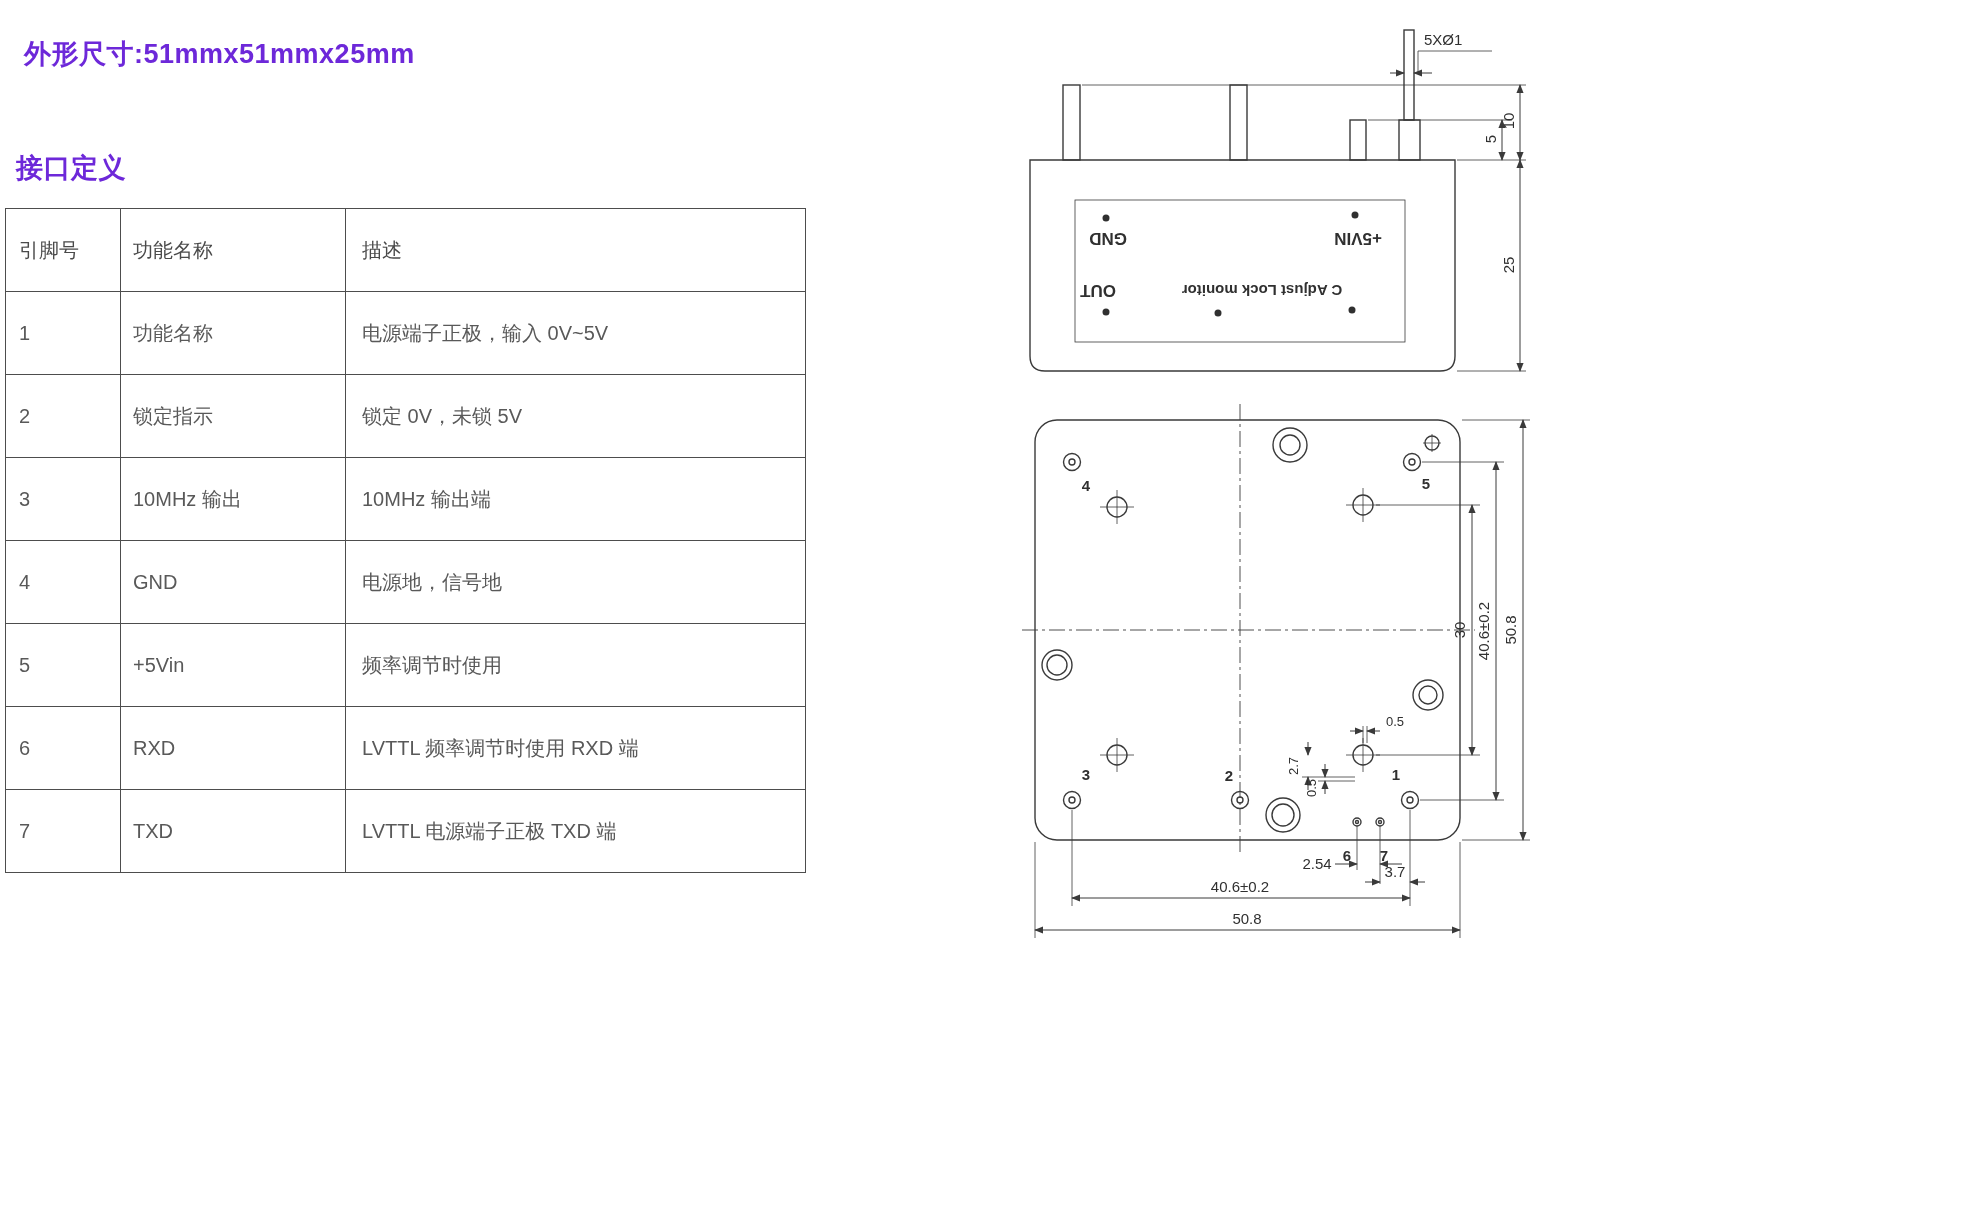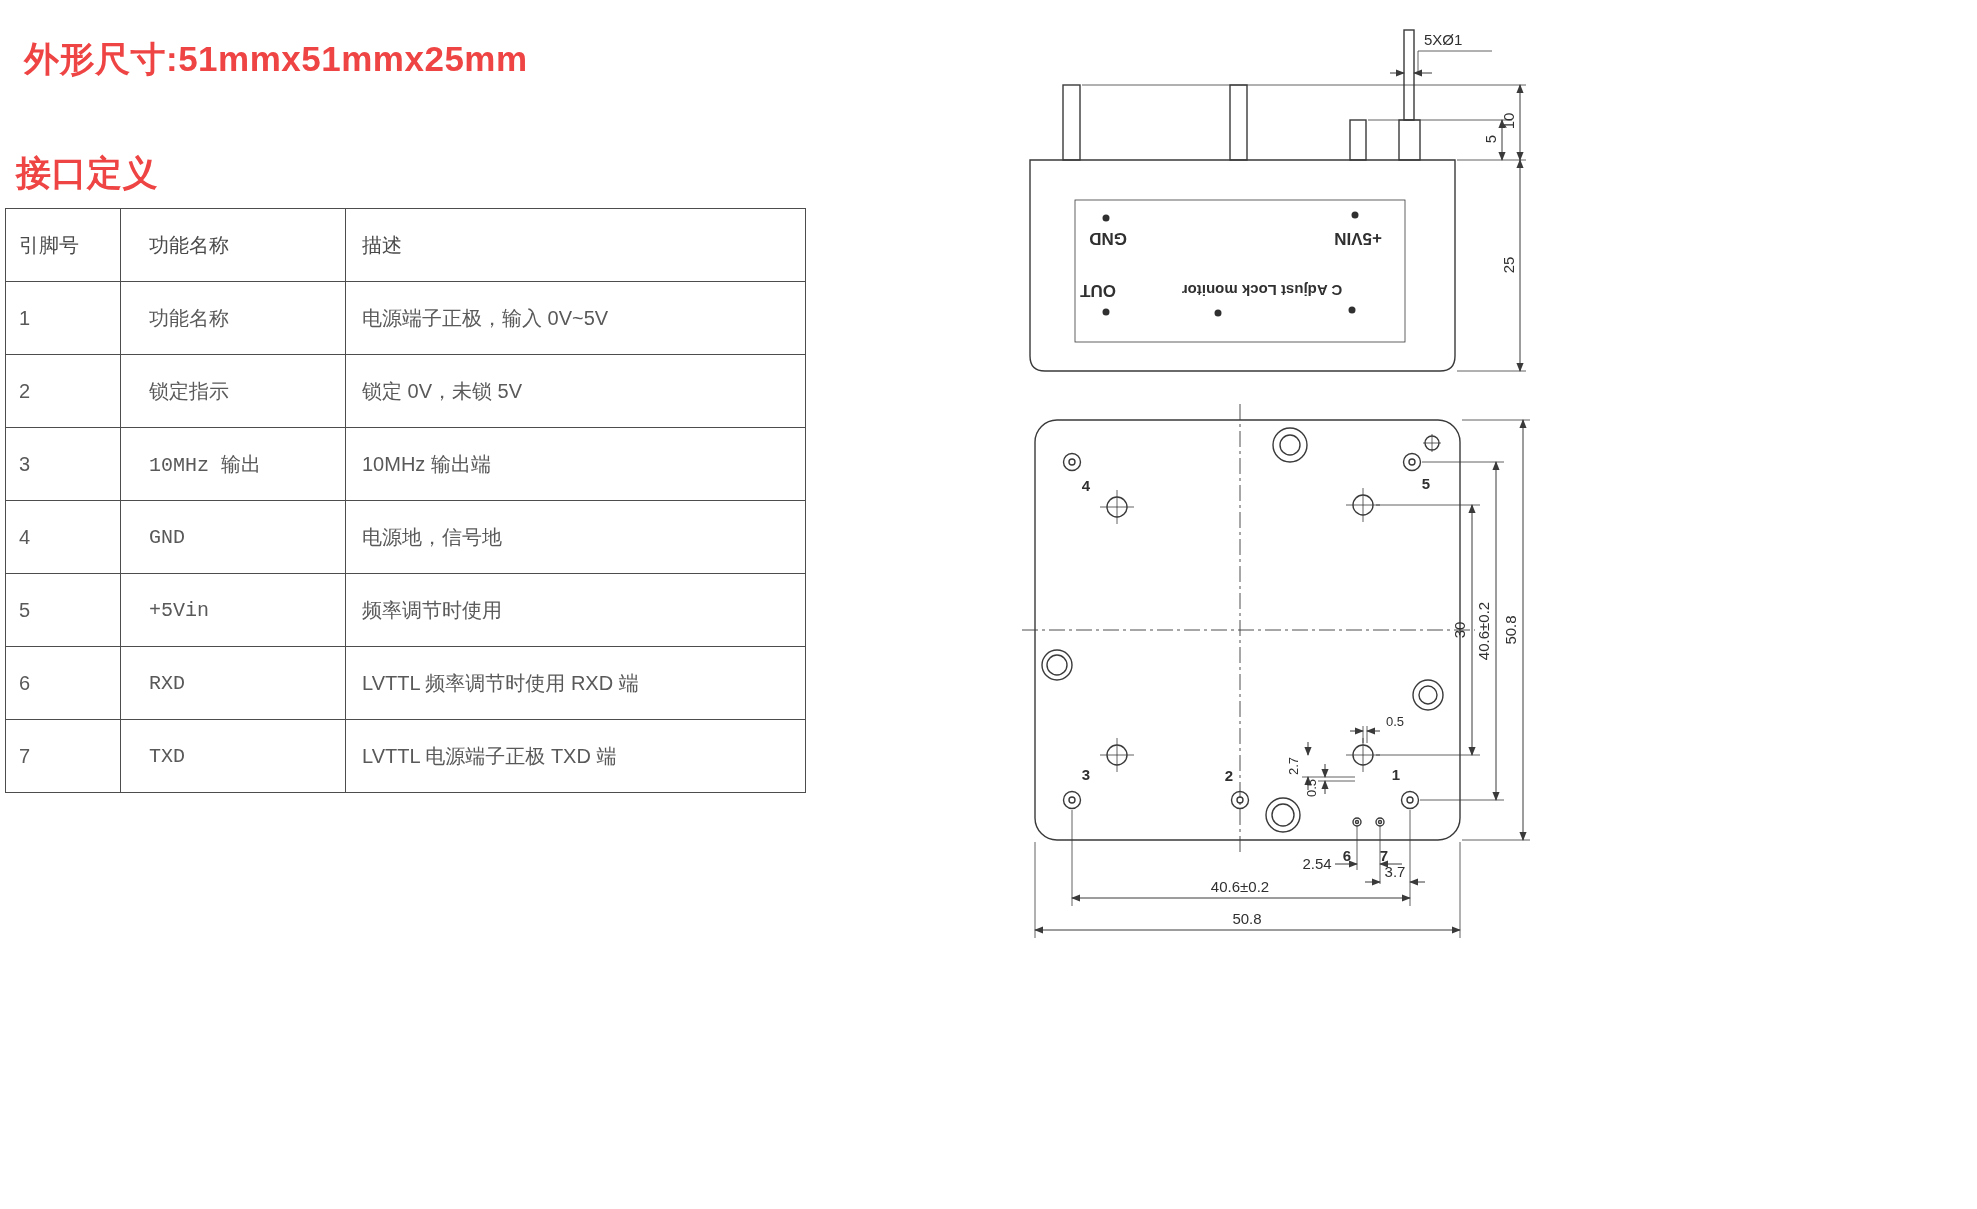--- a/index.html
+++ b/index.html
@@ -5,50 +5,50 @@
   * { margin:0; padding:0; box-sizing:border-box; }
   html,body { background:#ffffff; }
   body {
     position:relative;
     width:1977px; height:1209px;
     font-family:"Liberation Sans", sans-serif;
     overflow:hidden;
   }
   .heading {
     position:absolute;
-    color:#ef4444;
+    color:#6d28d9;
     font-weight:bold;
-    font-size:35px;
+    font-size:27px;
     letter-spacing:0.5px;
     white-space:nowrap;
   }
   #heading-dimensions { left:24px; top:36px; }
   #heading-interface  { left:16px; top:150px; }
 
   table.pins {
     position:absolute;
     left:5px; top:208px;
     width:800px;
     border-collapse:collapse;
     table-layout:fixed;
   }
   table.pins th, table.pins td {
     border:1px solid #4d4d4d;
-    height:73px;
+    height:83px;
     font-size:20px;
     font-weight:normal;
     color:#595959;
     text-align:left;
     vertical-align:middle;
     white-space:nowrap;
     overflow:hidden;
   }
   table.pins th { color:#4a4a4a; }
   table.pins th:nth-child(1), table.pins td:nth-child(1) { padding-left:13px; }
-  table.pins th:nth-child(2), table.pins td:nth-child(2) { padding-left:28px;font-family:Liberation Mono, monospace; }
+  table.pins th:nth-child(2), table.pins td:nth-child(2) { padding-left:12px; }
   table.pins th:nth-child(3), table.pins td:nth-child(3) { padding-left:16px; }
 
   .svg-abs { position:absolute; }
   svg text {
     font-family:"Liberation Sans", sans-serif;
     fill:#303030;
   }
   .silk { font-size:17px; font-weight:bold; }
   .silk-small { font-size:15px; font-weight:bold; }
   .dim { font-size:15px; }

